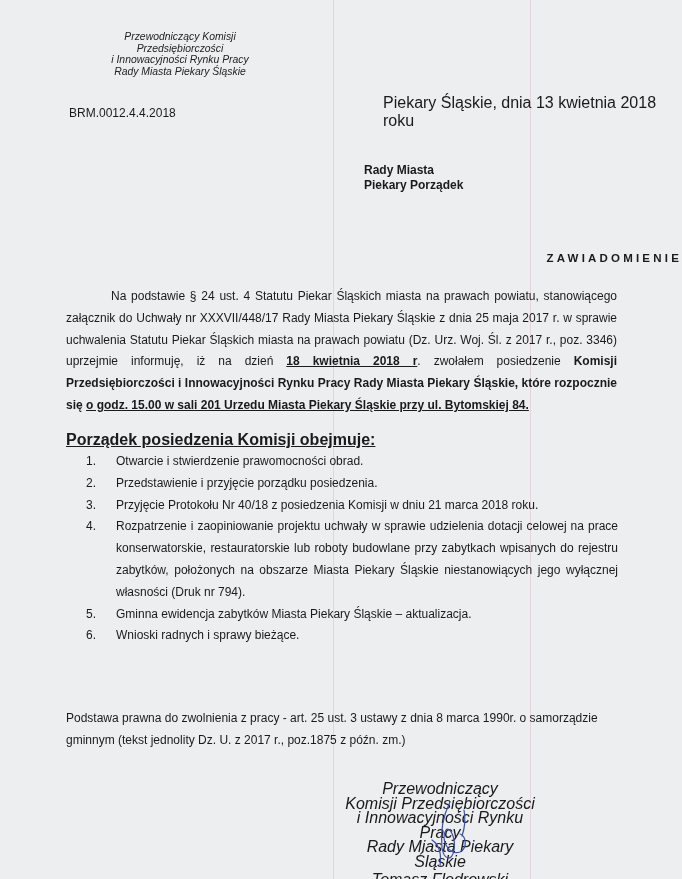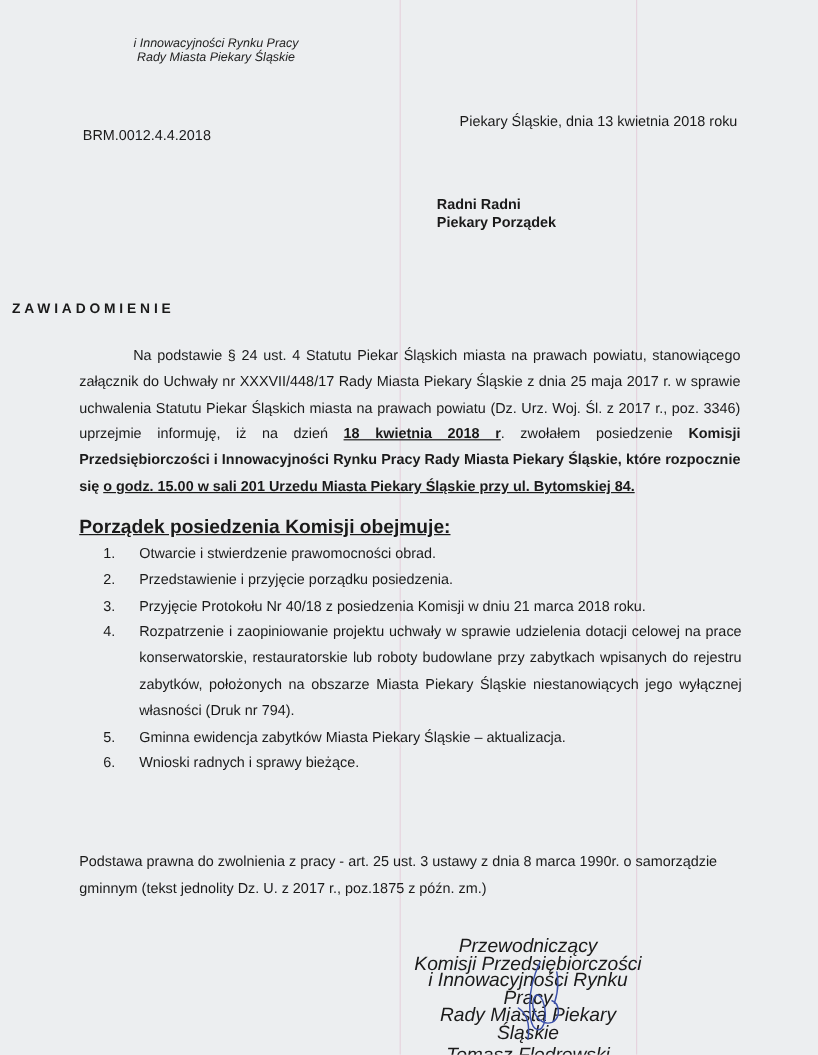--- a/index.html
+++ b/index.html
@@ -12,24 +12,24 @@
   }
   .guide { position: absolute; top: 0; bottom: 0; width: 1px; background: #e6d3de; }
   .g1 { left: 333px; }
   .g2 { left: 530px; }
   .header-block {
     position: absolute; left: 80px; top: 31px; width: 200px;
     text-align: center; font-style: italic; font-size: 10.4px; line-height: 11.5px;
     color: #222;
   }
   .ref { position: absolute; left: 69px; top: 106px; font-size: 12px; }
-  .place-date { position: absolute; left: 383px; top: 94px; font-size: 12px; }
+  .place-date { position: absolute; left: 383px; top: 94px; font-size: 16px; }
   .recipient { position: absolute; left: 364px; top: 163px; font-size: 12px; font-weight: bold; line-height: 15px; }
   .title {
-    position: absolute; left: 0; width: 682px; top: 252px; text-align: left;
+    position: absolute; left: 0; width: 682px; top: 252px; text-align: right;
     font-size: 11.5px; font-weight: bold; letter-spacing: 3.2px; padding-left: 10px; box-sizing: border-box;
   }
   .body-para {
     position: absolute; left: 66px; top: 286px; width: 551px;
     font-size: 12px; line-height: 21.8px; text-align: justify;
   }
   .body-para .indent { display: inline-block; width: 45px; }
   .b { font-weight: bold; }
   .u { text-decoration: underline; }
   .agenda-title {
@@ -52,29 +52,30 @@
   .sig-name { margin-top: 4px; }
   .sig-scribble { position: absolute; left: 420px; top: 800px; width: 60px; height: 72px; pointer-events: none; }
 </style>
 </head>
 <body>
 
 <div class="guide g1"></div>
 <div class="guide g2"></div>
 
 <div class="header-block">
+  <div>Przewodniczący Komisji Przedsiębiorczości</div>
   <div>i Innowacyjności Rynku Pracy</div>
   <div>Rady Miasta Piekary Śląskie</div>
 </div>
 
 <div class="ref">BRM.0012.4.4.2018</div>
 <div class="place-date">Piekary Śląskie, dnia 13 kwietnia 2018 roku</div>
 
 <div class="recipient">
-  <div>Radni Radni</div>
+  <div>Rady Miasta</div>
   <div>Piekary Porządek</div>
 </div>
 
 <div class="title">ZAWIADOMIENIE</div>
 
 <div class="body-para"><span class="indent"></span><span>Na podstawie § 24 ust. 4 Statutu Piekar Śląskich miasta na prawach powiatu, stanowiącego załącznik do Uchwały nr XXXVII/448/17 Rady Miasta Piekary Śląskie z dnia 25 maja 2017 r. w sprawie uchwalenia Statutu Piekar Śląskich miasta na prawach powiatu (Dz. Urz. Woj. Śl. z 2017 r., poz. 3346) uprzejmie informuję, iż na dzień </span><span class="b u">18 kwietnia 2018 r</span><span>. zwołałem posiedzenie </span><span class="b">Komisji Przedsiębiorczości i Innowacyjności Rynku Pracy Rady Miasta Piekary Śląskie, które rozpocznie się </span><span class="b u">o godz. 15.00 w sali 201 Urzedu Miasta Piekary Śląskie przy ul. Bytomskiej 84.</span></div>
 
 <div class="agenda-title">Porządek posiedzenia Komisji obejmuje:</div>
 
 <ol class="agenda">

